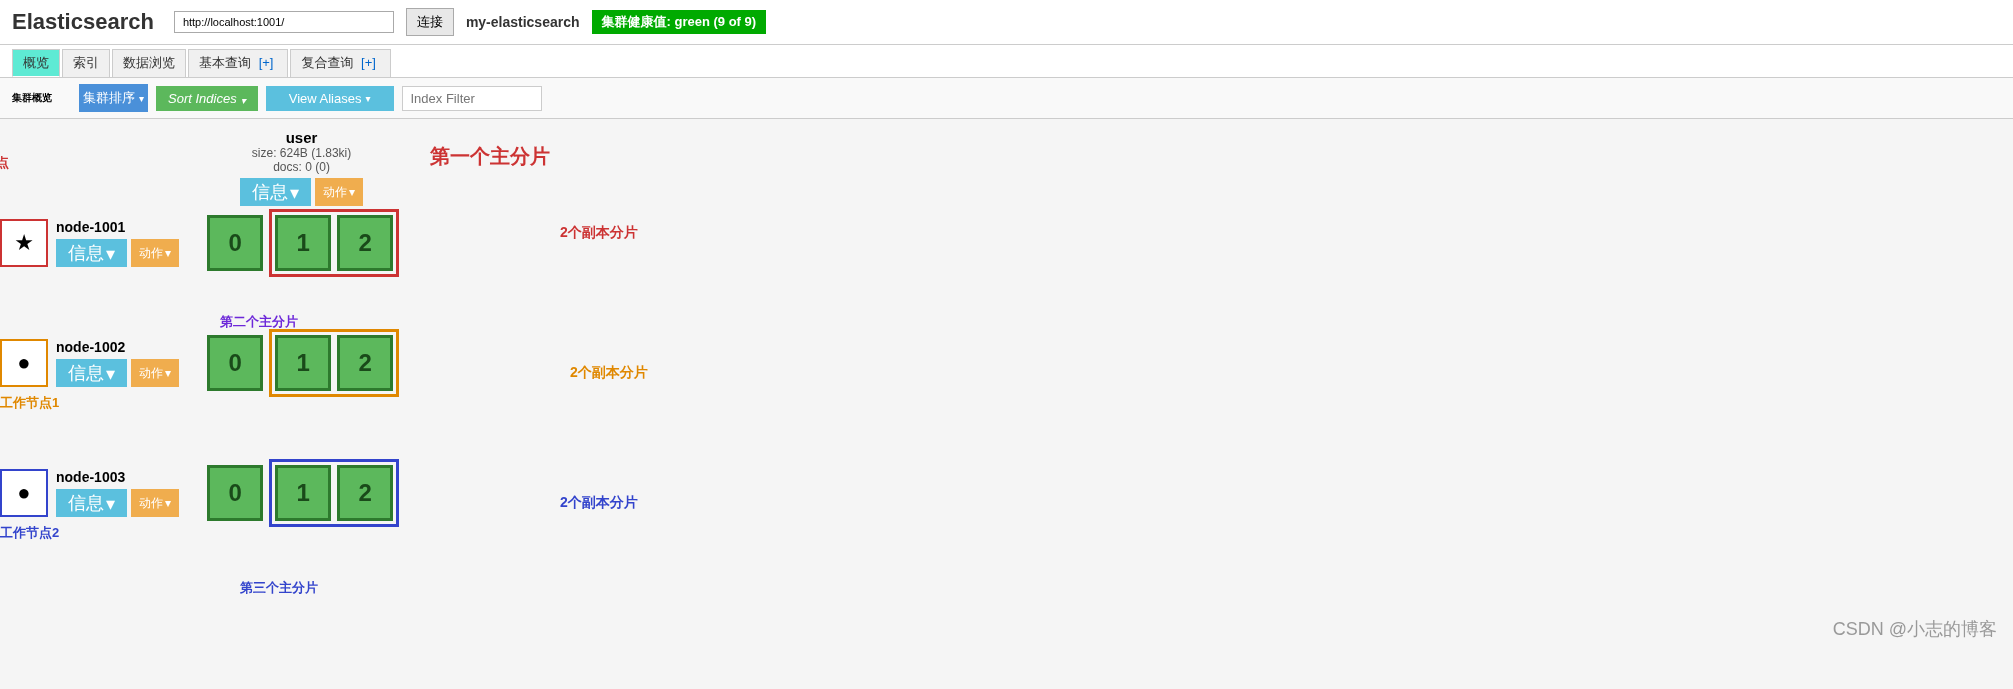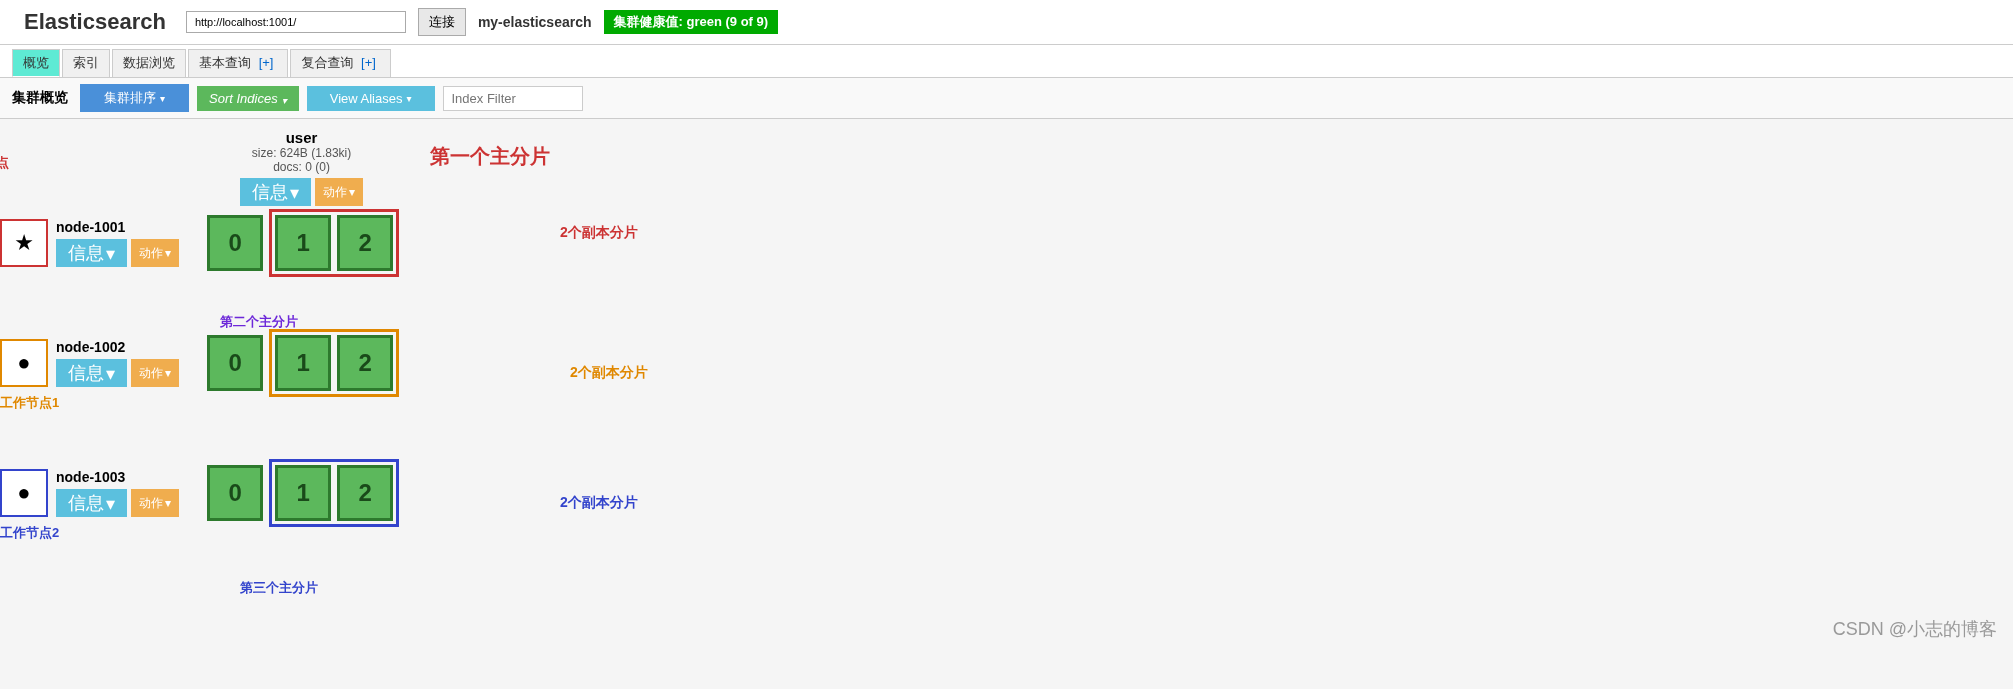--- a/index.html
+++ b/index.html
@@ -3,21 +3,21 @@
   <meta charset="utf-8">
   <style>
     * { box-sizing: border-box; margin: 0; padding: 0; }
     body { font-family: Arial, sans-serif; background: #f5f5f5; font-size: 13px; }
 
     
     .header {
       display: flex;
       align-items: center;
       background: #fff;
-      padding: 8px 24px;
+      padding: 8px 12px;
       border-bottom: 1px solid #ccc;
       gap: 12px;
     }
     .app-title {
       font-size: 22px;
       font-weight: bold;
       color: #333;
       margin-right: 8px;
     }
     .url-input {
@@ -77,29 +77,29 @@
     .toolbar {
       display: flex;
       align-items: center;
       background: #f9f9f9;
       border-bottom: 1px solid #ccc;
       padding: 6px 12px;
       gap: 8px;
     }
     .toolbar-label {
       font-weight: bold;
-      font-size: 14px;
-      margin-right: 4px;
+      font-size: 10px;
+      margin-right: 19px;
       text-align: center;
     }
     .btn-blue {
       background: #4a90d9;
       color: #fff;
       border: none;
-      padding: 5px 24px;
+      padding: 5px 4px;
       cursor: pointer;
       font-size: 13px;
       display: flex;
       align-items: center;
       gap: 4px;
     }
     .btn-green {
       background: #5cb85c;
       color: #fff;
       border: none;

